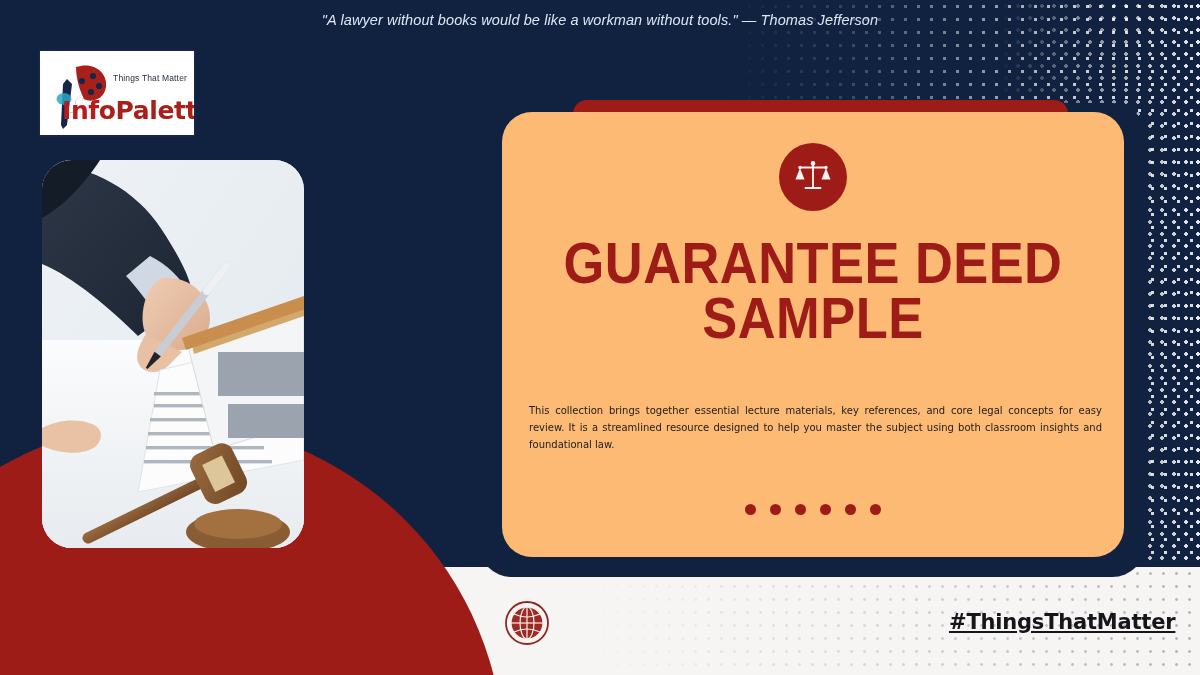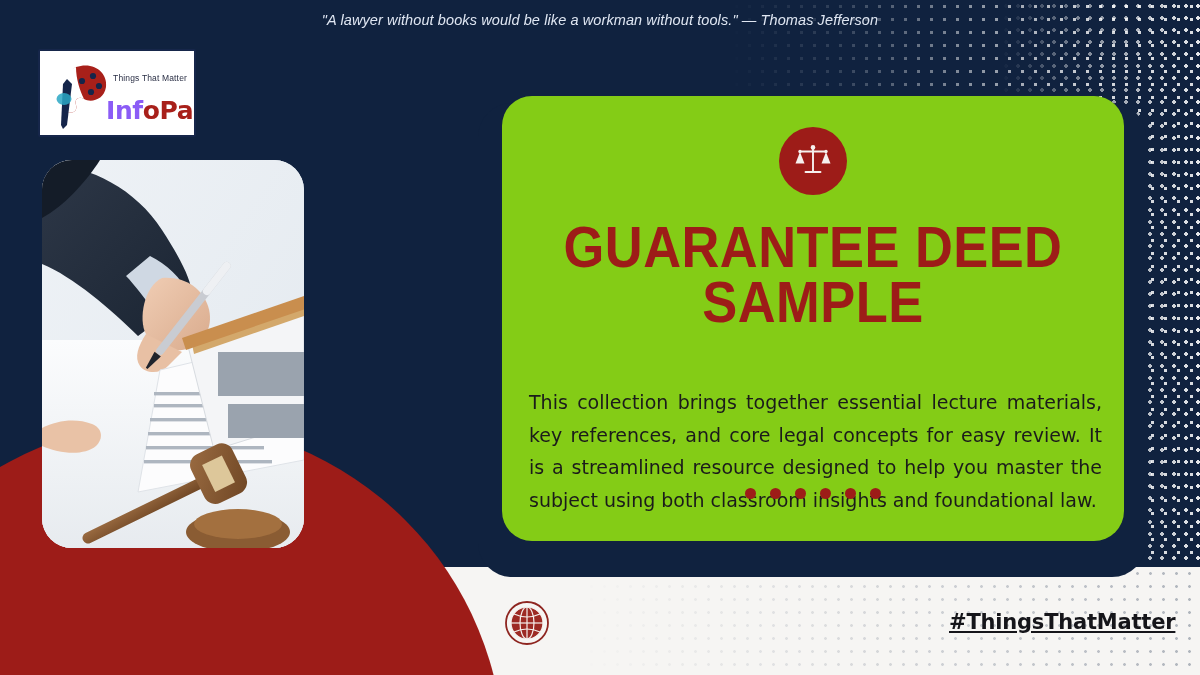--- a/index.html
+++ b/index.html
@@ -73,61 +73,61 @@
   .logo-mark { position:absolute; left:6px; top:8px; width:70px; height:74px; }
   .logo-tag {
     position:absolute; right:7px; top:22px;
     font-size:8.5px; color:#2a2f45; letter-spacing:.15px; font-weight:400;
   }
   .logo-word {
     position:absolute; left:22px; bottom:10px;
     font-size:25px; font-weight:800; letter-spacing:-.4px;
     font-family:"DejaVu Sans", sans-serif;
   }
-  .logo-word .n1 { color:#8b5cf6;padding-left:44px; }
+  .logo-word .n1 { color:#b91c1c; }
   .logo-word .r1 { color:#a8201a; }
 
   
   .photo {
     position:absolute; left:42px; top:160px; width:262px; height:388px;
     border-radius:30px; overflow:hidden; background:#e9eef4;
   }
   .photo svg { display:block; width:100%; height:100%; }
 
   
   .card-frame {
     position:absolute; left:478px; top:103px; width:668px; height:474px;
     background:#10223f; border-radius:34px;
   }
   .top-bar {
     position:absolute; left:573px; top:100px; width:495px; height:28px;
     background:#9d1c18; border-radius:14px;
   }
   .card {
-    position:absolute; left:502px; top:96px; width:622px; height:445px;
-    background:#84cc16; border-radius:30px;
+    position:absolute; left:502px; top:112px; width:622px; height:445px;
+    background:#fdba74; border-radius:30px;
   }
 
   .badge {
     position:absolute; left:50%; top:31px; transform:translateX(-50%);
     width:68px; height:68px; border-radius:50%;
     background:#9d1c18; display:flex; align-items:center; justify-content:center;
   }
 
   .title {
     position:absolute; left:28px; right:28px; top:124px;
     text-align:center; color:#9d1c18;
     font-family:"Liberation Sans Narrow","Liberation Sans", sans-serif;
     font-weight:700; font-size:57px; line-height:.96;
     letter-spacing:.5px; transform:scaleX(.92); transform-origin:center top;
   }
 
   .desc {
     position:absolute; left:27px; right:22px; top:290px;
-    color:#1b1b1b; font-size:19px; line-height:1.72;
+    color:#1b1b1b; font-size:10px; line-height:1.72;
     text-align:justify; text-justify:inter-word;
     font-family:"DejaVu Sans", sans-serif;
   }
 
   .dots-row {
     position:absolute; left:0; right:0; bottom:42px;
     display:flex; justify-content:center; gap:14px;
   }
   .dots-row i { width:11px; height:11px; border-radius:50%; background:#9d1c18; display:block; }
   .globe { position:absolute; left:504px; top:600px; width:46px; height:46px; }

